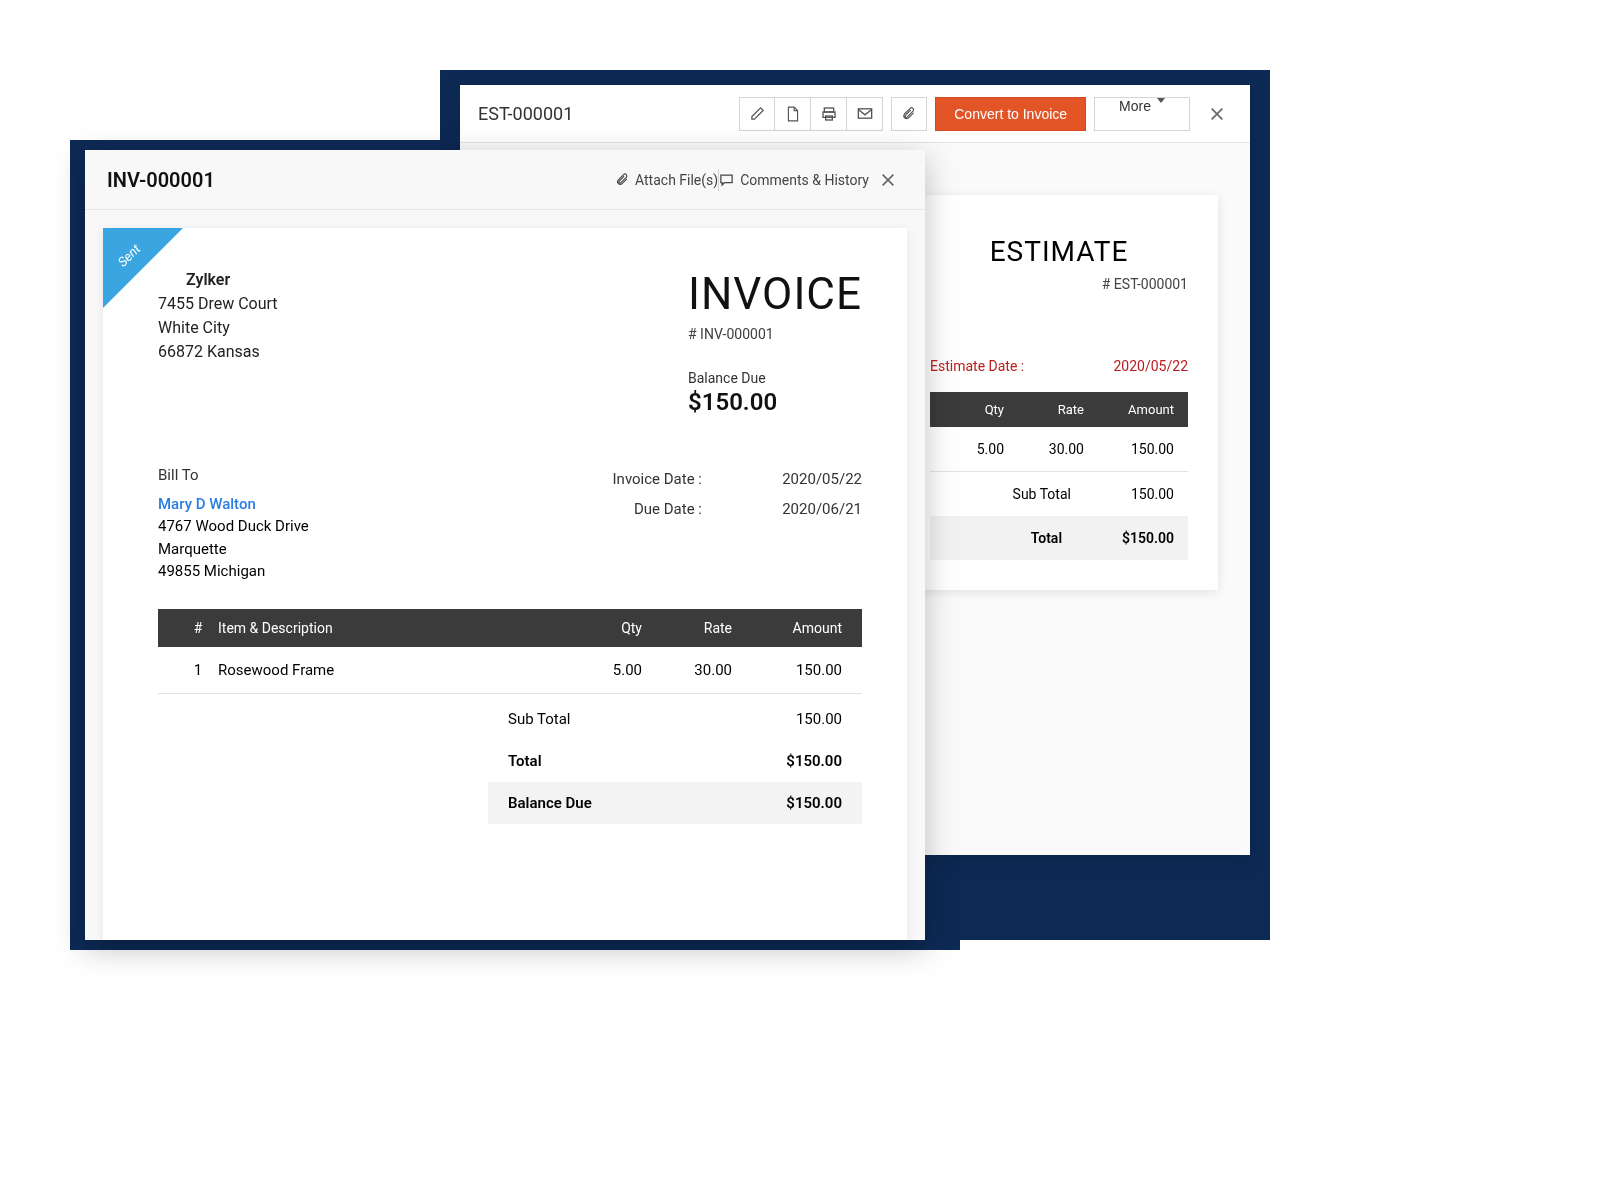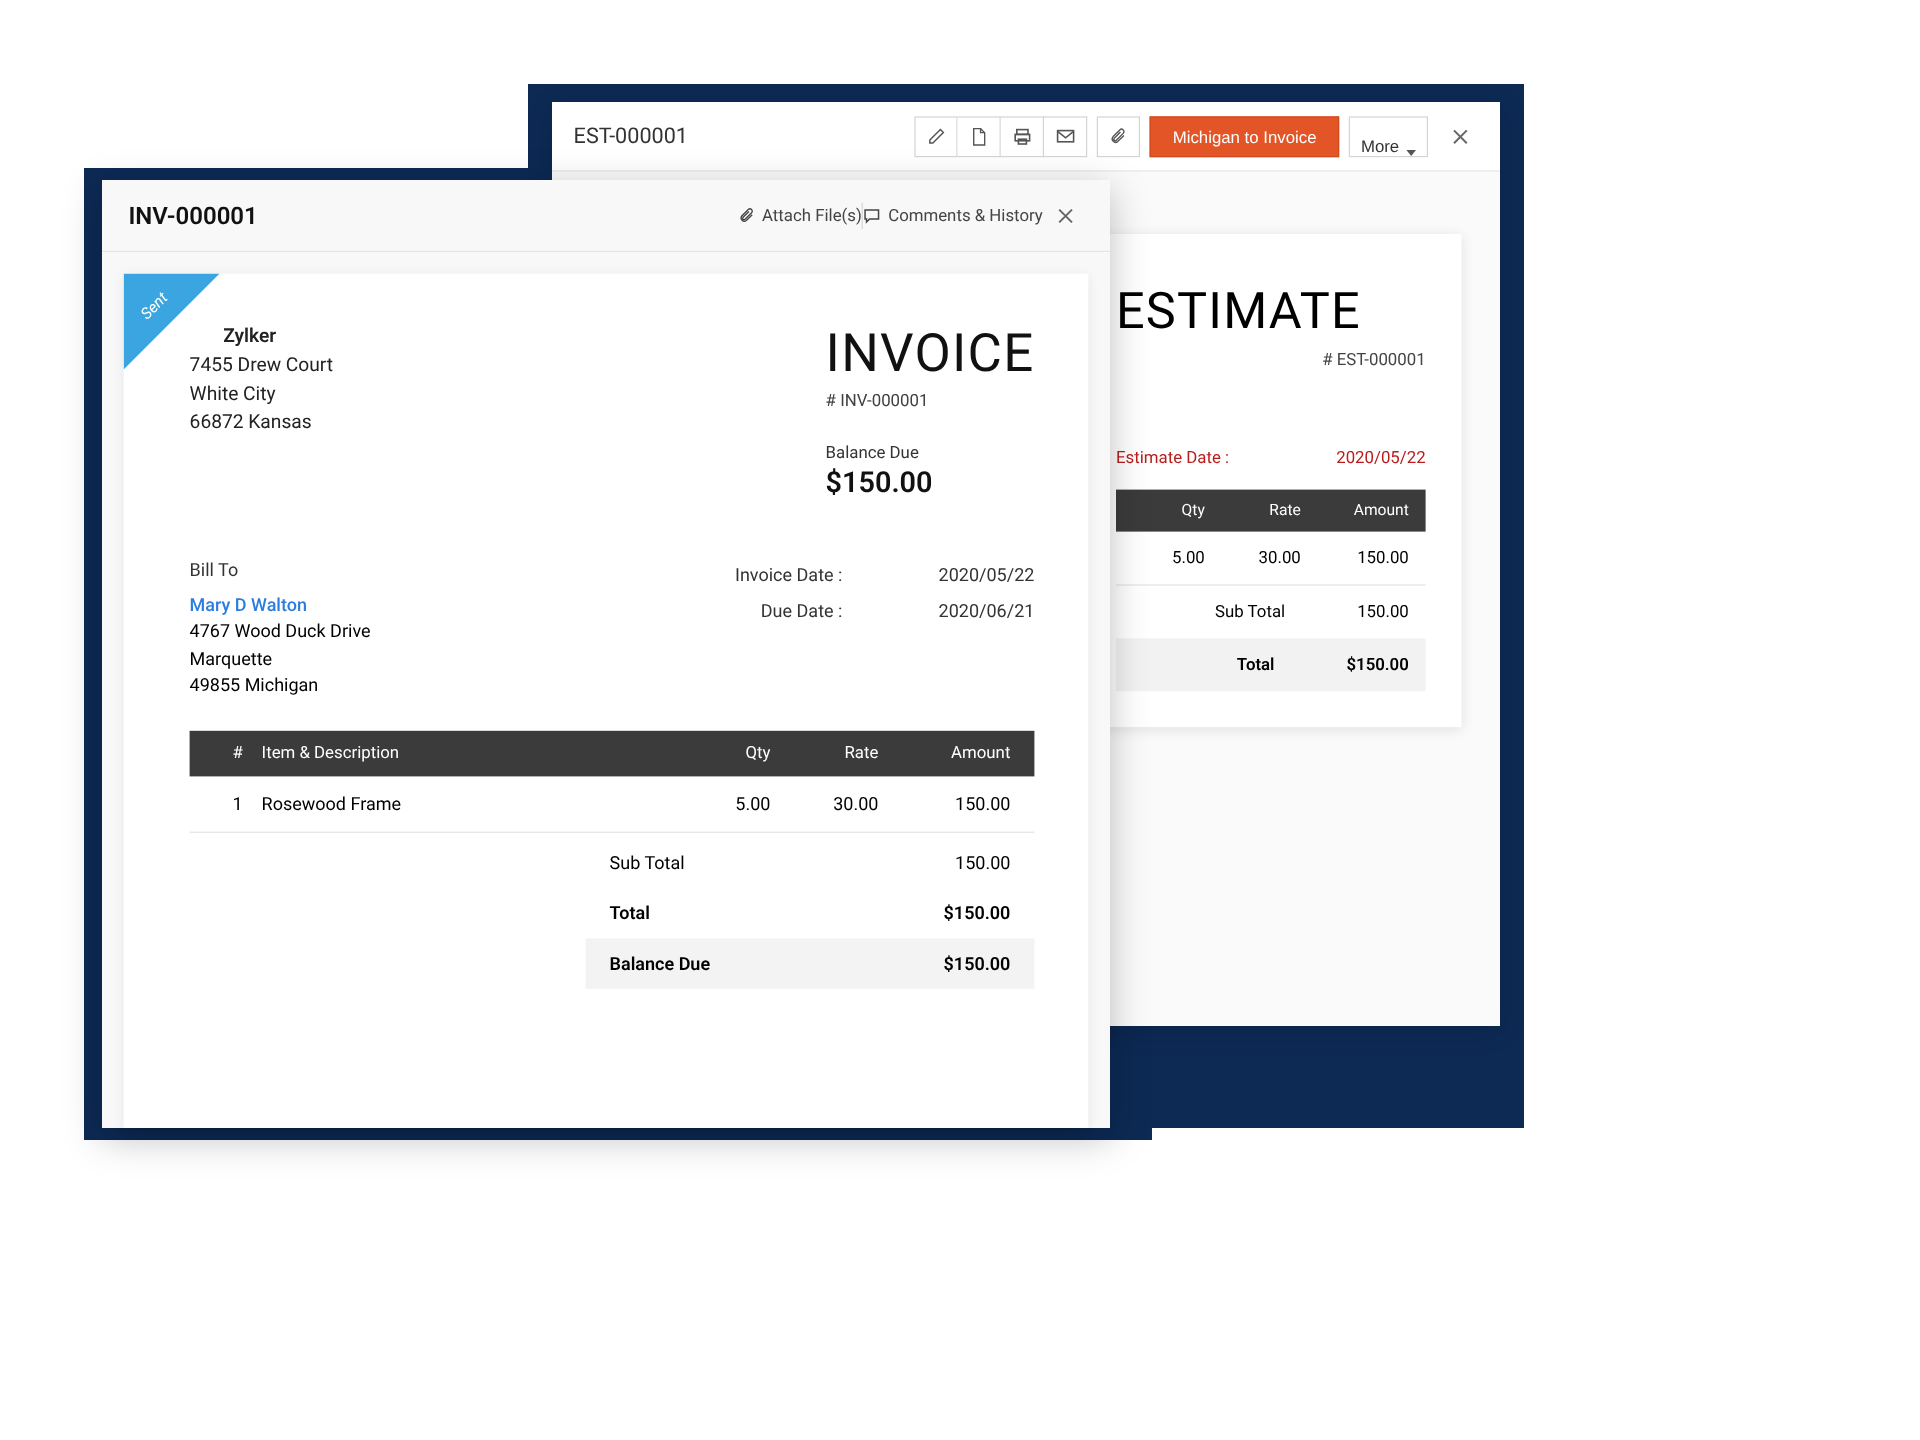--- a/index.html
+++ b/index.html
@@ -53,39 +53,39 @@
   .btn-primary {
     background: #e35527; color: #fff;
     border: 1px solid #d24a1f;
     padding: 0 18px; height: 34px;
     font-size: 14px; cursor: pointer;
     display: flex; align-items: center;
   }
   .btn-default {
     background: #fff; color: #333;
     border: 1px solid #d4d4d4;
-    padding: 0 9px; height: 34px;
+    padding: 0 24px; height: 34px;
     font-size: 14px; cursor: pointer;
-    display: flex; align-items: flex-end; gap: 6px;
+    display: flex; align-items: flex-start; gap: 6px;
   }
   .close-x {
     width: 30px; height: 30px;
     display: flex; align-items: center; justify-content: center;
     font-size: 22px; color: #666; cursor: pointer; margin-left: 4px;
   }
   .est-doc {
     position: absolute;
     top: 110px; left: 440px;
     width: 318px;
     background: #fff;
     box-shadow: 0 2px 10px rgba(0,0,0,.1);
     padding: 40px 30px 30px 30px;
     font-size: 14px;
   }
-  .est-doc h1 { text-align: left; font-size: 42px; font-weight: 400; letter-spacing: 1px; }
+  .est-doc h1 { text-align: center; font-size: 28px; font-weight: 400; letter-spacing: 1px; }
   .est-doc .docno { text-align: right; color: #444; margin-top: 8px; }
   .est-meta-row { display: flex; justify-content: space-between; margin-top: 66px; font-size: 14px; color: #b91c1c;}
   .tbl-head {
     background: #3b3b3b; color: #fff;
     display: flex; padding: 10px 14px; margin-top: 18px; font-size: 13px;
   }
   .tbl-head .c-qty  { width: 60px; text-align: right; }
   .tbl-head .c-rate { width: 80px; text-align: right; }
   .tbl-head .c-amt  { flex: 1; text-align: right; }
   .tbl-row {
@@ -216,21 +216,21 @@
               <rect x="2" y="2" width="20" height="14"></rect>
               <path d="M2 3l10 8 10-8"></path>
             </svg>
         </div>
       </div>
       <div class="icon-btn">
         <svg width="14" height="16" viewBox="0 0 24 28" fill="none" stroke="#555" stroke-width="2">
             <path d="M20 12l-9 9a5 5 0 01-7-7l10-10a3.5 3.5 0 015 5L9 19a2 2 0 01-3-3l9-9"></path>
           </svg>
       </div>
-      <button class="btn-primary">Michigan to Invoice</button>
+      <button class="btn-primary">Convert to Invoice</button>
       <button class="btn-default">
         <span>More</span>
         <span class="caret"></span>
       </button>
       <div class="close-x">
         <svg width="16" height="16" viewBox="0 0 24 24" stroke="#666" stroke-width="2.5">
             <path d="M4 4l16 16M20 4L4 20"></path>
           </svg>
       </div>
     </div>

